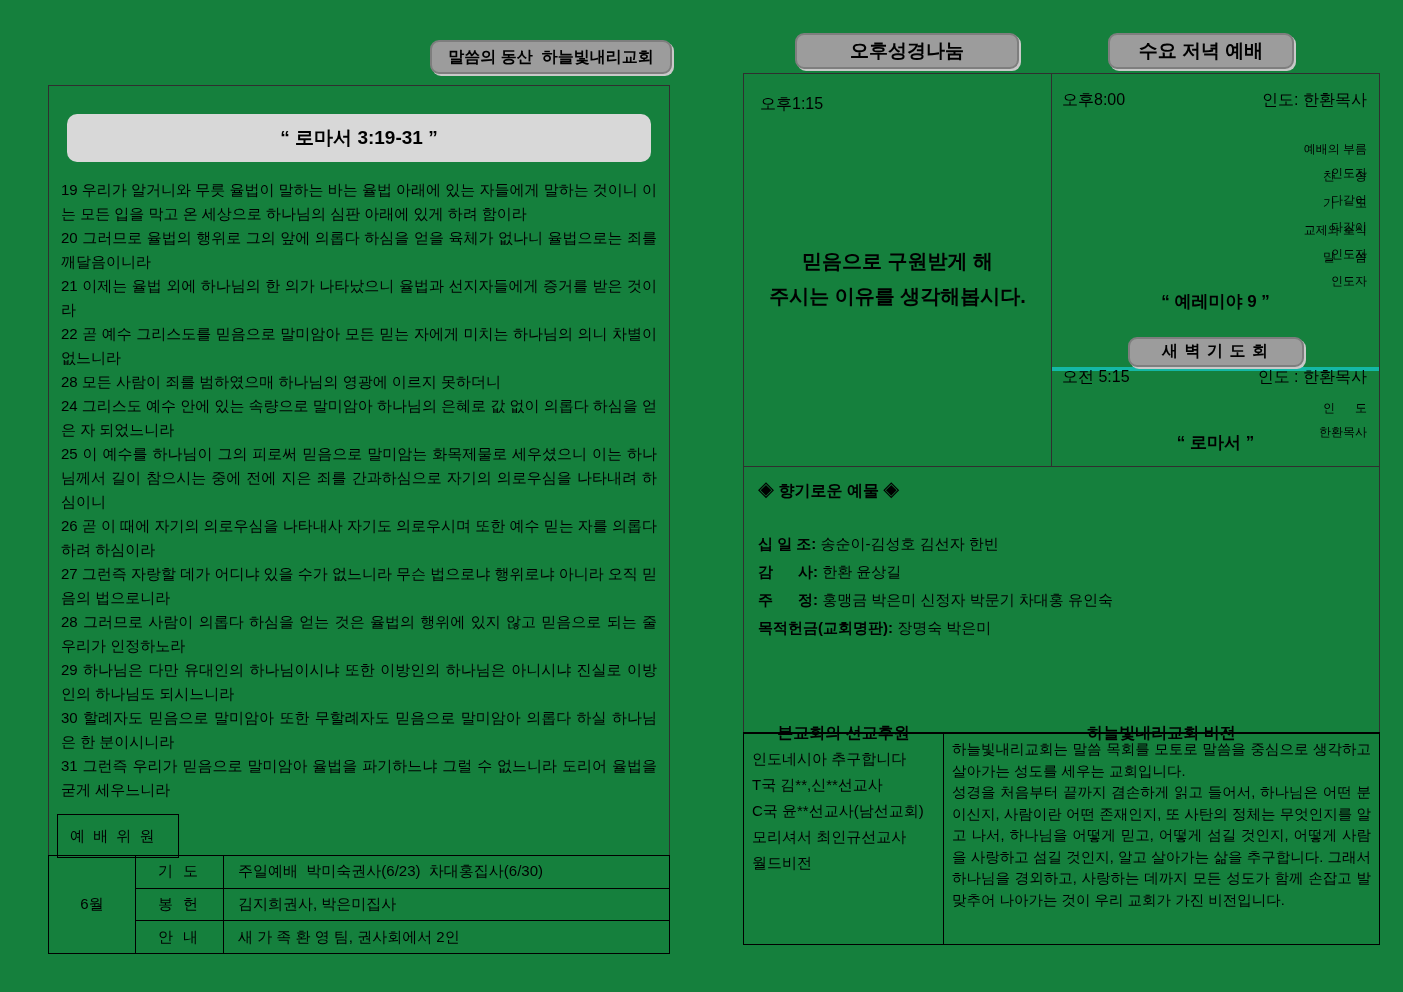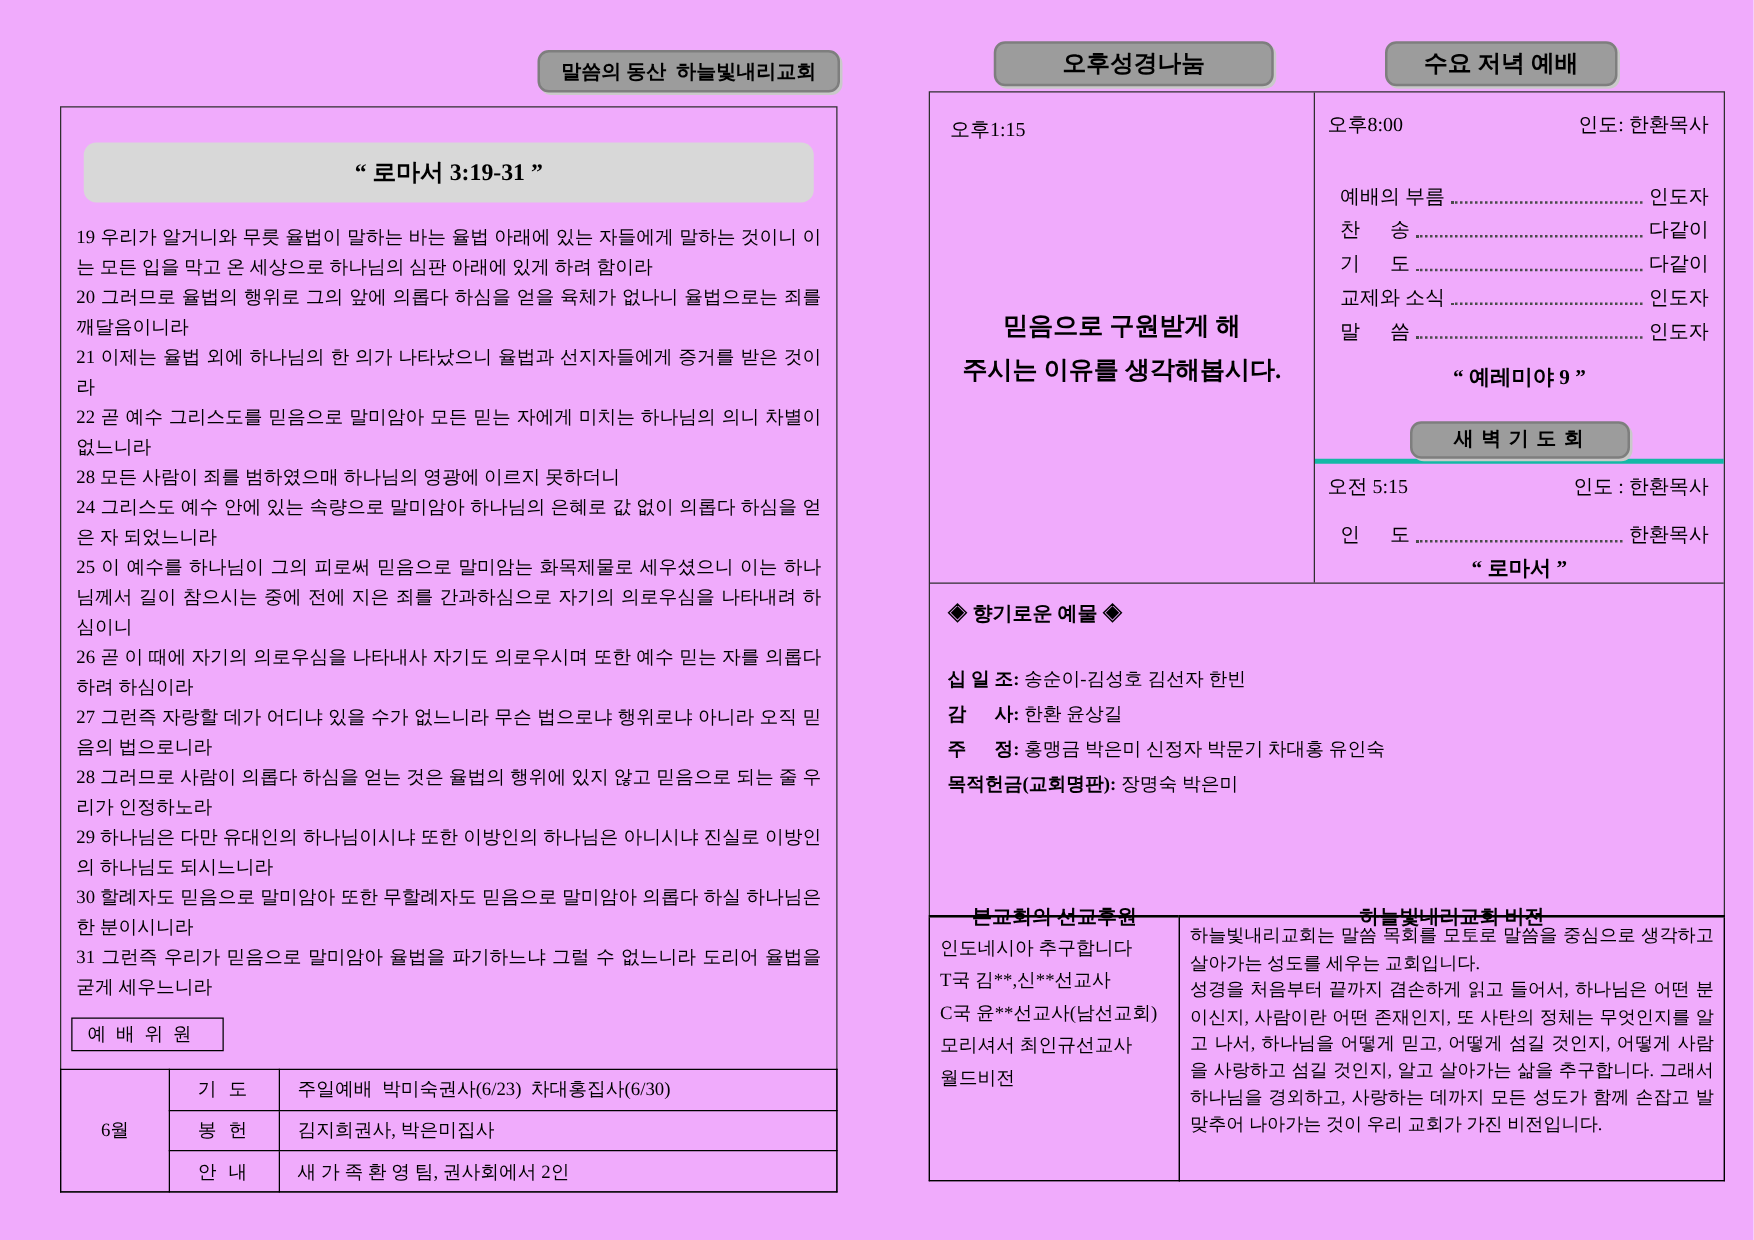--- a/index.html
+++ b/index.html
@@ -1,35 +1,35 @@
 <!DOCTYPE html>
 <html><head>
 <meta charset="utf-8">
 <style>
   html,body{margin:0;padding:0;background:#fff;}
-  #canvas{position:relative;width:1403px;height:992px;background:#f0abfc;
-          font-family:Liberation Serif, serif;color:#000;overflow:hidden;}
+  #canvas{position:relative;width:1403px;height:992px;background:#15803d;
+          font-family:Liberation Sans, sans-serif;color:#000;overflow:hidden;}
 
   
   .badge{position:absolute;background:#9c9c9c;border:2px solid #7e7e7e;border-radius:9px;
          display:flex;align-items:center;justify-content:center;font-weight:bold;
          box-shadow:2px 2px 0 #c9c9c9;white-space:pre;}
   .badge-church{left:430px;top:40px;width:238px;height:30px;font-size:16px;}
   .badge-sharing{left:795px;top:33px;width:220px;height:32px;font-size:19px;}
   .badge-wed{left:1108px;top:33px;width:182px;height:32px;font-size:19px;}
 
   
   .page-left{position:absolute;left:48px;top:85px;width:620px;height:867px;border:1px solid #2f2f2f;}
   .title-bar{position:absolute;left:18px;top:28px;width:584px;height:48px;background:#d8d8d8;
              border-radius:10px;display:flex;align-items:center;justify-content:center;
              font-size:19px;font-weight:bold;white-space:pre;}
   .verses{position:absolute;left:12px;top:92px;width:596px;font-size:15px;line-height:24px;
           text-align:justify;}
   .verses p{margin:0;}
-  .committee-label{position:absolute;left:8px;top:728px;width:122px;height:27px;border:1px solid #000;
+  .committee-label{position:absolute;left:8px;top:728px;width:122px;height:44px;border:1px solid #000;
                    display:flex;align-items:center;padding-left:12px;font-size:15px;
                    letter-spacing:2px;white-space:pre;box-sizing:border-box;}
   .committee-table{position:absolute;left:-1px;right:-1px;bottom:-1px;height:99px;
                    border-collapse:collapse;width:622px;table-layout:fixed;}
   .committee-table td{border:1px solid #000;font-size:15px;padding:0;}
   .committee-table .c-month{width:86px;text-align:center;}
   .committee-table .c-label{width:87px;text-align:center;letter-spacing:3px;white-space:pre;}
   .committee-table .c-val{padding-left:14px;white-space:pre;}
 
   
@@ -38,31 +38,31 @@
   .hline-offerings{position:absolute;left:0;right:0;top:392px;border-top:1px solid #2f2f2f;}
 
   .sharing-col{position:absolute;left:0;top:0;width:307px;height:392px;}
   .sharing-time{position:absolute;left:16px;top:20px;font-size:16px;}
   .sharing-msg{position:absolute;top:170px;left:0;width:100%;text-align:center;
                font-weight:bold;font-size:20px;line-height:35px;}
 
   .wed-col{position:absolute;left:308px;top:0;width:327px;height:392px;}
   .col-head{display:flex;justify-content:space-between;padding:16px 12px 0 10px;font-size:16px;}
   .order-list{margin-top:30px;padding:0 12px 0 20px;}
-  .order-row{display:flex;align-items:flex-end;height:27px;font-size:16px;}
+  .order-row{display:flex;align-items:flex-end;height:27px;font-size:12px;flex-direction:column;}
   .o-name{white-space:pre;}
   .dots{flex:1;border-bottom:2px dotted #4a4a4a;margin:0 5px 5px 5px;}
   .o-who{white-space:pre;}
   .passage{text-align:center;font-weight:bold;font-size:17px;margin-top:14px;white-space:pre;}
 
   .dawn-badge-row{position:absolute;left:0;right:0;top:262px;height:31px;border-bottom:4px solid #14b8a6;
                   display:flex;align-items:center;justify-content:center;}
   .badge-dawn{position:static;width:172px;height:26px;font-size:16px;letter-spacing:1px;}
   .dawn-content{position:absolute;left:0;right:0;top:293px;}
-  .dawn-content .col-head{padding-top:12px;}
+  .dawn-content .col-head{padding-top:0;}
   .dawn-content .order-list{margin-top:12px;}
   .dawn-content .passage{margin-top:4px;}
 
   .offerings{position:absolute;left:0;right:0;top:393px;height:239px;padding:14px 14px 0 14px;box-sizing:border-box;}
   .off-title{font-size:16px;font-weight:bold;white-space:pre;}
   .off-rows{margin-top:28px;}
   .off-row{font-size:15px;line-height:28px;}
   .off-label{font-weight:bold;white-space:pre;}
   .off-val{white-space:pre;}
 

